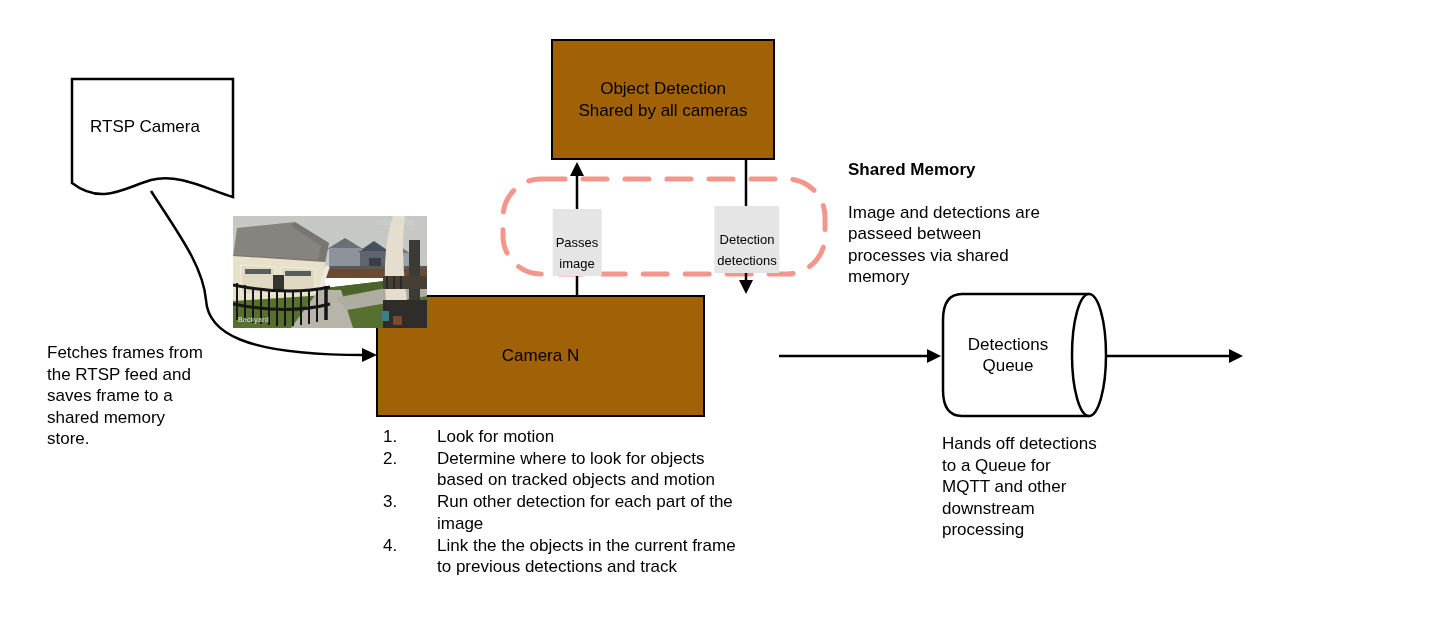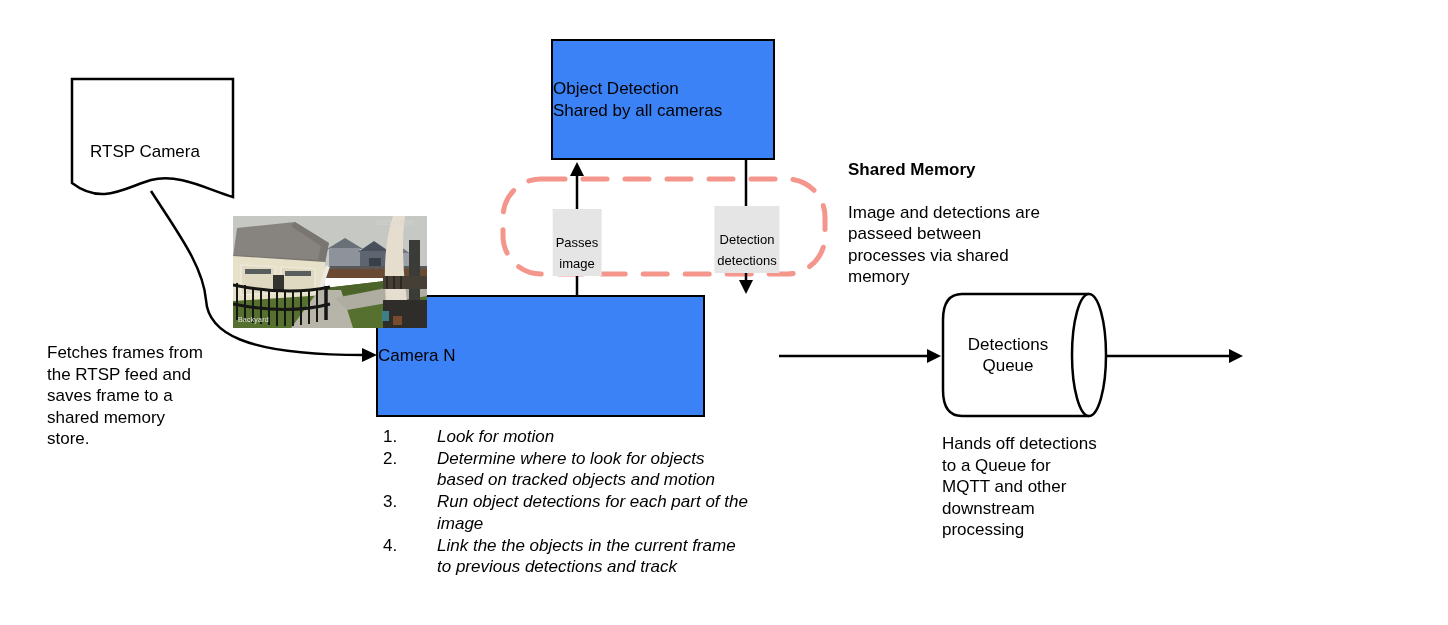--- a/index.html
+++ b/index.html
@@ -3,41 +3,41 @@
 <meta charset="utf-8">
 <style>
   html,body{margin:0;padding:0;background:#fff;}
   .canvas{
     position:relative;width:1448px;height:625px;background:#ffffff;overflow:hidden;
     font-family:"Liberation Sans",sans-serif;color:#000;
   }
   .abs{position:absolute;}
   svg{display:block;}
   .node{
-    position:absolute;background:#3b82f6;border:2.5px solid #000;box-sizing:border-box;
-    display:flex;flex-direction:column;align-items:flex-start;justify-content:center;
+    position:absolute;background:#a16207;border:2.5px solid #000;box-sizing:border-box;
+    display:flex;flex-direction:column;align-items:center;justify-content:center;
     font-size:17px;line-height:21.5px;text-align:center;
   }
   .node .subtitle{}
   .shape-label{
     position:absolute;display:flex;align-items:center;justify-content:center;
     font-size:17px;line-height:21.5px;text-align:center;white-space:pre-line;
   }
   .edge-label{
     position:absolute;transform:translateX(-50%);background:#e5e5e5;
     font-size:13px;line-height:21.5px;text-align:center;white-space:pre-line;padding:1px 3px;
   }
   .note{
     position:absolute;font-size:17px;line-height:21.5px;white-space:pre-line;
   }
   .note .note-title{font-weight:bold;}
   .steps{position:absolute;left:383px;top:426px;font-size:17px;line-height:21.7px;}
   .step-row{display:flex;align-items:flex-start;}
   .step-num{flex:0 0 54px;width:54px;}
-  .step-text{white-space:pre-line;width:350px;font-style:italic;}
+  .step-text{white-space:pre-line;width:350px;}
   .snapshot{position:absolute;left:233px;top:216px;width:194px;height:112px;}
   .snapshot svg{position:absolute;left:0;top:0;}
   .snap-name{
     position:absolute;left:5px;bottom:4px;font-size:7px;line-height:8px;
     color:#ffffff;opacity:.85;letter-spacing:.2px;
   }
   .snap-time{
     position:absolute;right:14px;top:3px;font-size:7px;line-height:8px;
     color:#d4d7d9;opacity:.8;letter-spacing:.2px;
   }
@@ -68,21 +68,21 @@
     <line x1="779" y1="356" x2="928" y2="356" stroke="#000" stroke-width="2.5"></line>
     <polygon points="941,356 927,349 927,363" fill="#000"></polygon>
 
     <path d="M 1089 294 L 962 294 Q 943 294 943 320 L 943 390 Q 943 416 962 416 L 1089 416" fill="#ffffff" stroke="#000" stroke-width="2.5"></path>
     <ellipse cx="1089" cy="355" rx="17" ry="61" fill="#ffffff" stroke="#000" stroke-width="2.5"></ellipse>
 
     <line x1="1106" y1="356" x2="1230" y2="356" stroke="#000" stroke-width="2.5"></line>
     <polygon points="1243,356 1229,349 1229,363" fill="#000"></polygon>
   </svg>
 
-  <div class="shape-label" style="left:72px;top:79px;width:146px;height:96px;margin-top:25px;">
+  <div class="shape-label" style="left:72px;top:79px;width:146px;height:96px;">
     <span>RTSP Camera</span>
   </div>
 
   <div class="node" style="left:551px;top:39px;width:224px;height:121px;">
     <div>Object Detection</div>
     <div class="subtitle">Shared by all cameras</div>
   </div>
 
   <div class="node" style="left:376px;top:295px;width:329px;height:122px;">
     <div>Camera N</div>
@@ -199,21 +199,21 @@
       <span class="step-num">1.</span>
       <span class="step-text">Look for motion</span>
     </div>
     <div class="step-row">
       <span class="step-num">2.</span>
       <span class="step-text">Determine where to look for objects
 based on tracked objects and motion</span>
     </div>
     <div class="step-row">
       <span class="step-num">3.</span>
-      <span class="step-text">Run object detections for each part of the
+      <span class="step-text">Run other detection for each part of the
 image</span>
     </div>
     <div class="step-row">
       <span class="step-num">4.</span>
       <span class="step-text">Link the the objects in the current frame
 to previous detections and track</span>
     </div>
   </div>
 
 </div>

